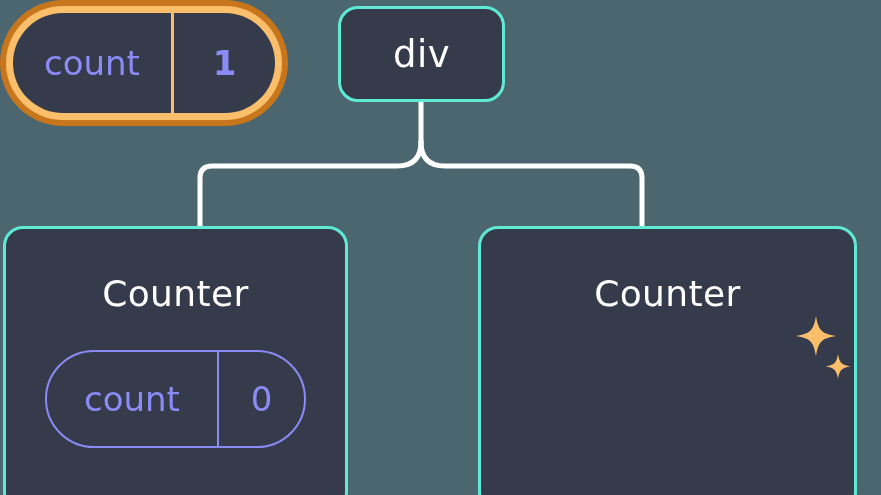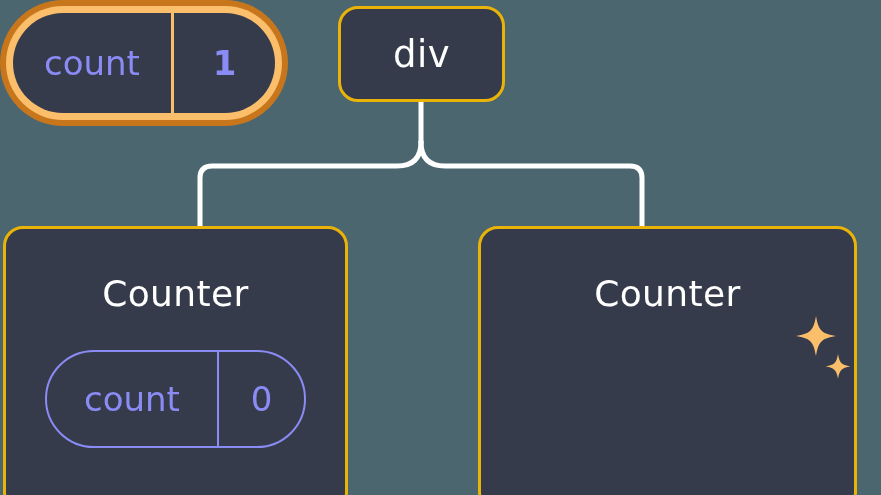--- a/index.html
+++ b/index.html
@@ -29,21 +29,21 @@
     width: 881px;
     height: 495px;
     pointer-events: none;
   }
 
   
   .node-box {
     position: absolute;
     box-sizing: border-box;
     background: #353b4a;
-    border: 3px solid #eab308;
+    border: 3px solid #5eead4;
     border-radius: 20px;
   }
 
   #node-div {
     left: 338px;
     top: 6px;
     width: 167px;
     height: 96px;
     display: flex;
     align-items: center;

